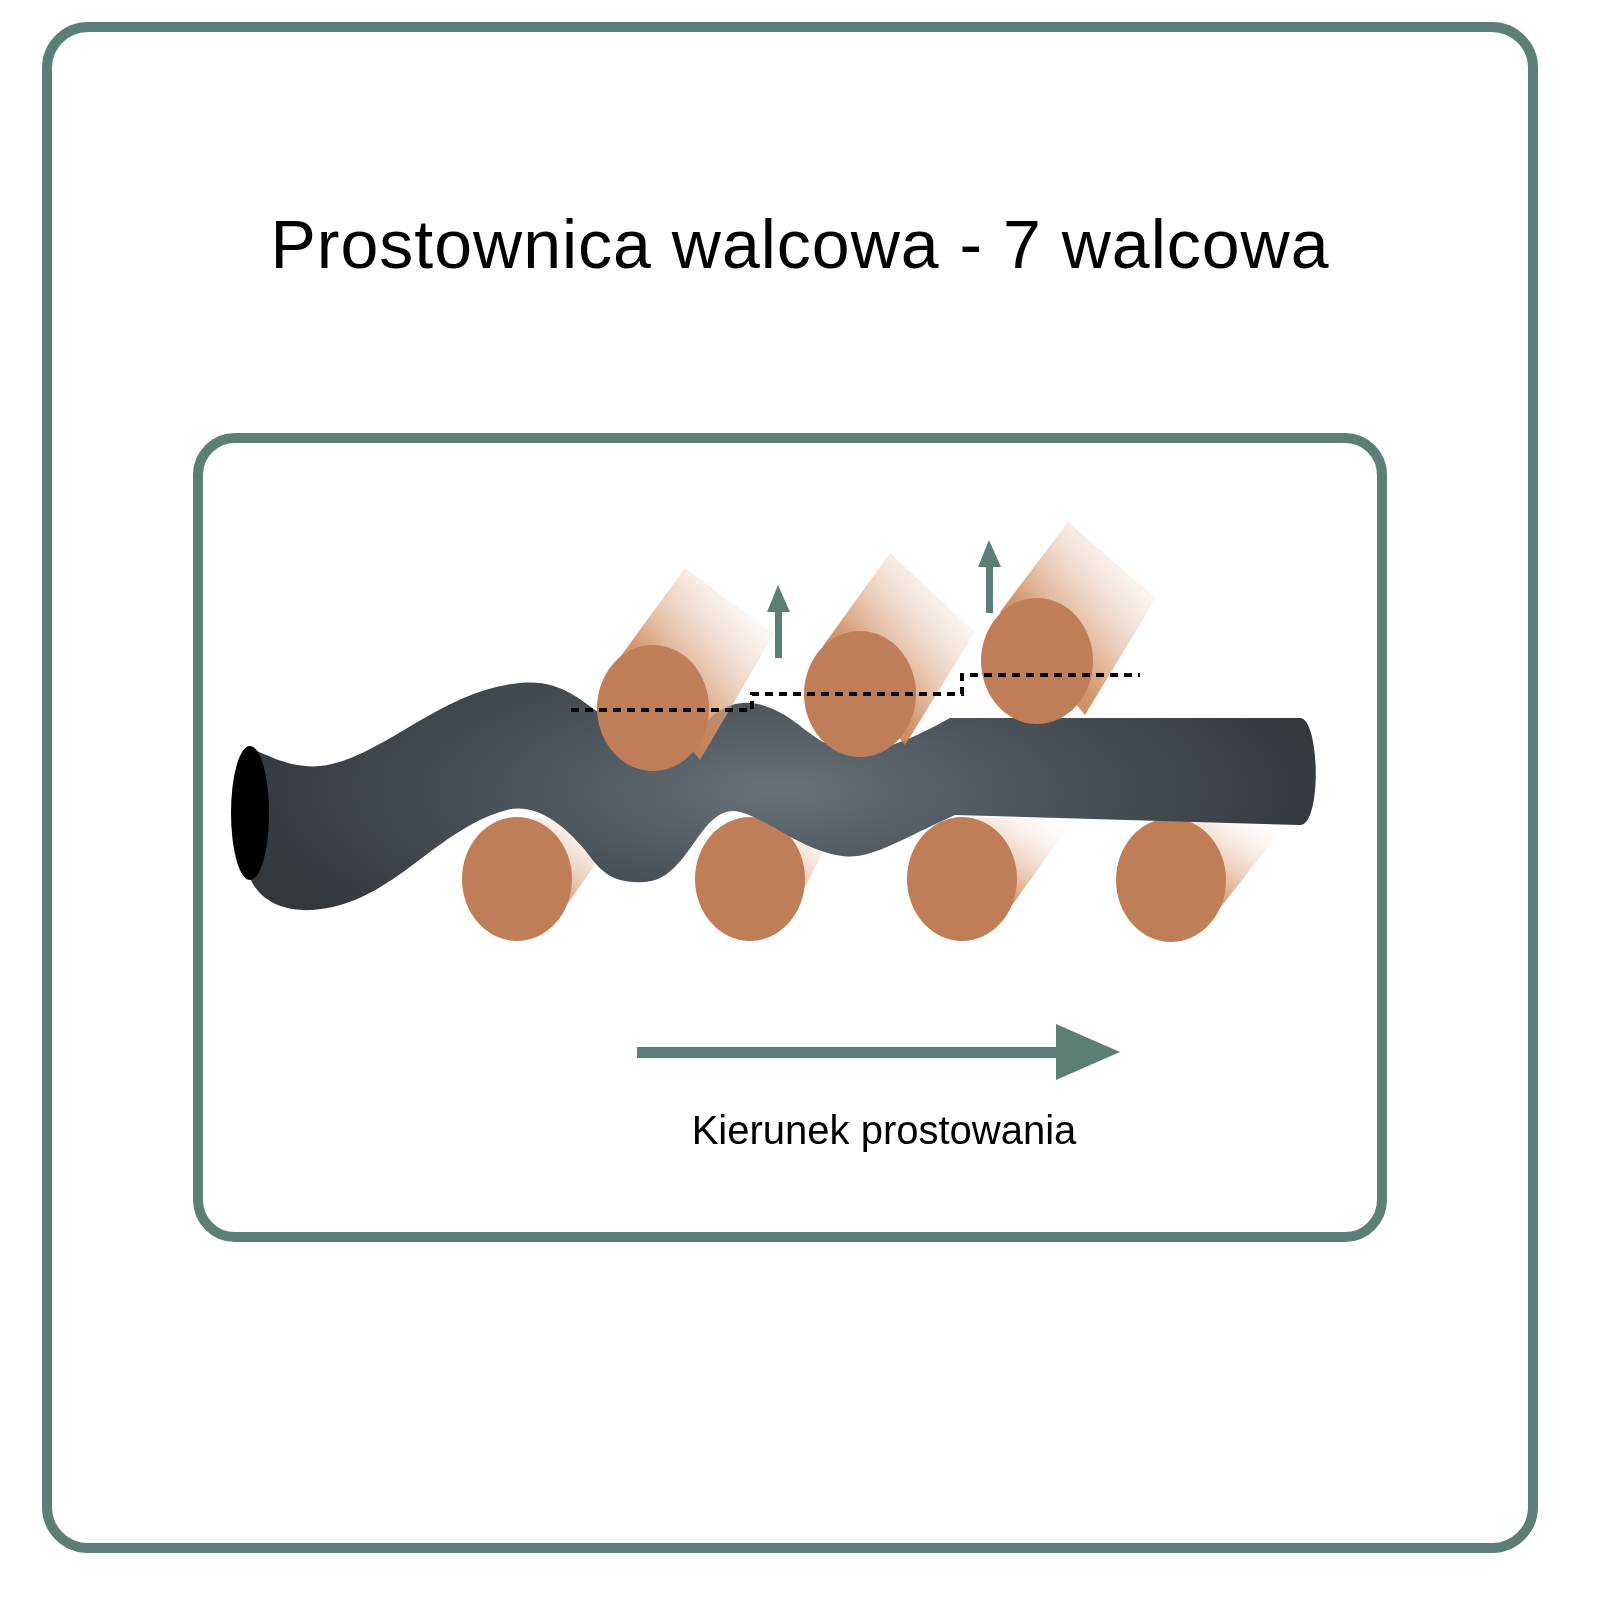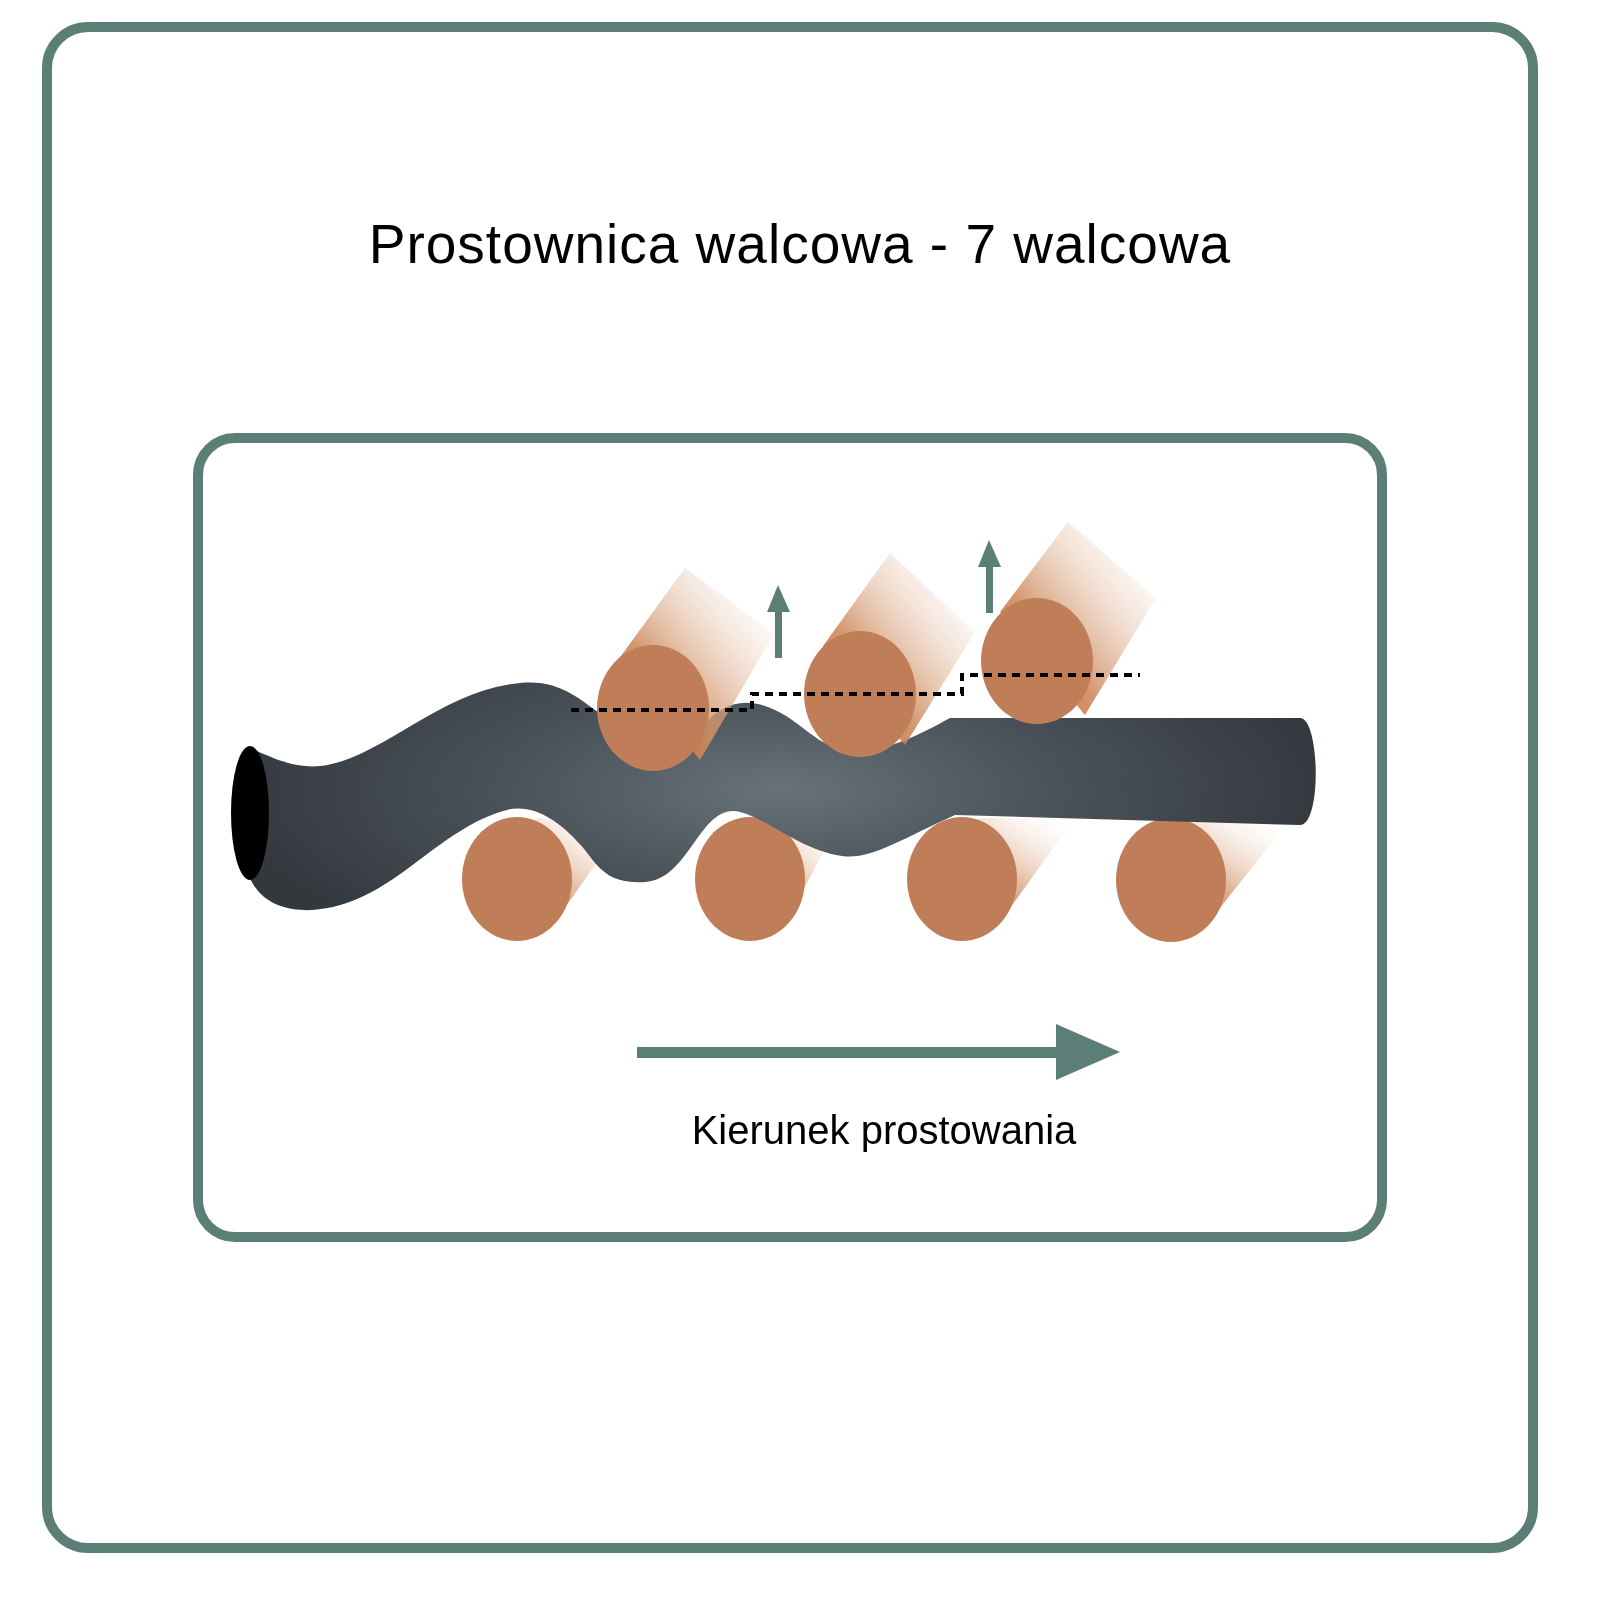--- a/index.html
+++ b/index.html
@@ -3,21 +3,21 @@
 <meta charset="utf-8">
 <style>
   html, body { margin: 0; padding: 0; background: #ffffff; }
   body { width: 1600px; height: 1600px; position: relative; overflow: hidden; font-family: "Liberation Sans", "DejaVu Sans", sans-serif; }
   .outer-frame {
     position: absolute; left: 42px; top: 22px; width: 1476px; height: 1511px;
     border: 10px solid #5b7f76; border-radius: 46px; box-sizing: content-box;
   }
   .title {
     position: absolute; left: 0; top: 196px; width: 1600px; text-align: center;
-    font-size: 55px; line-height: 96px; color: #000; letter-spacing: 1px;
+    font-size: 68px; line-height: 96px; color: #000; letter-spacing: 1px;
     transform: translateX(0px);
   }
   .inner-frame {
     position: absolute; left: 193px; top: 433px; width: 1174px; height: 789px;
     border: 10px solid #5b7f76; border-radius: 42px; box-sizing: content-box;
   }
   svg.scene { position: absolute; left: 0; top: 0; }
   .direction-label {
     position: absolute; left: 0; top: 1106px; width: 1768px; text-align: center;
     font-size: 40px; line-height: 48px; color: #000;

